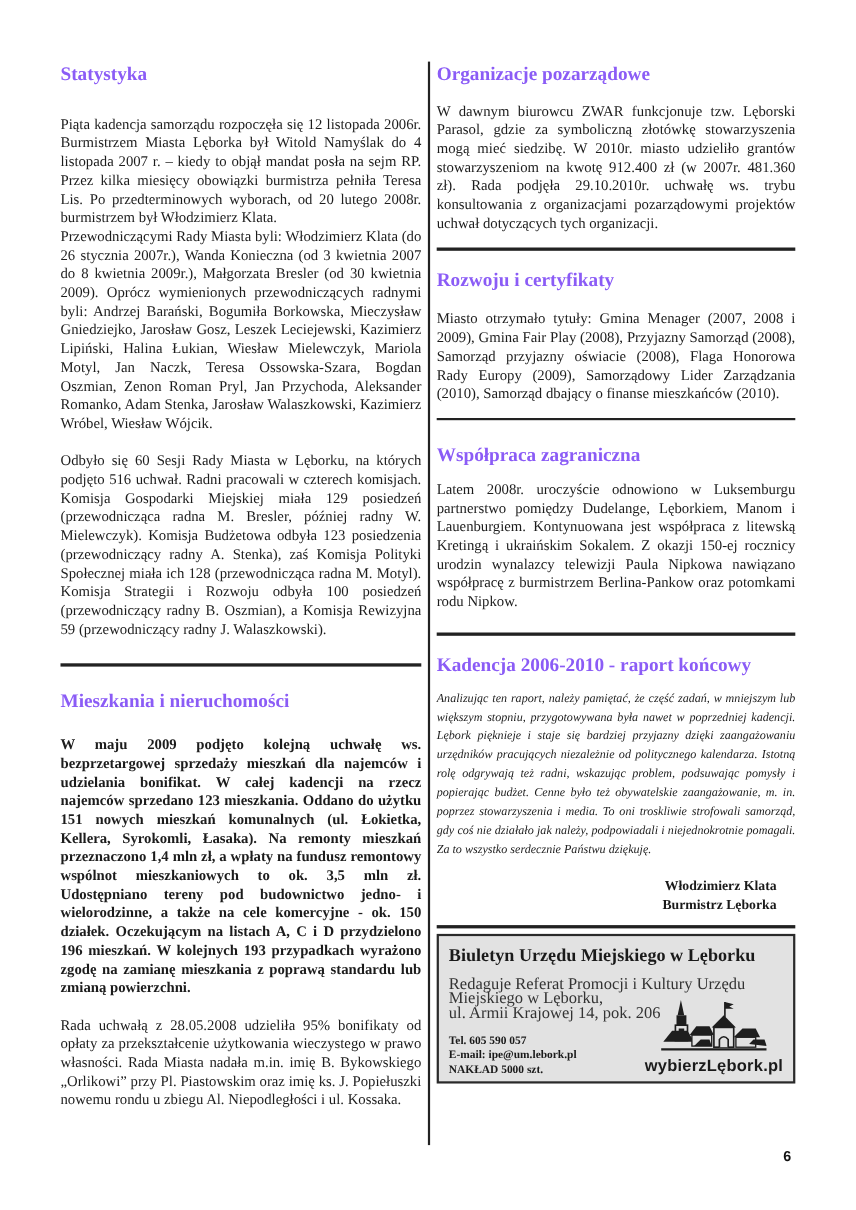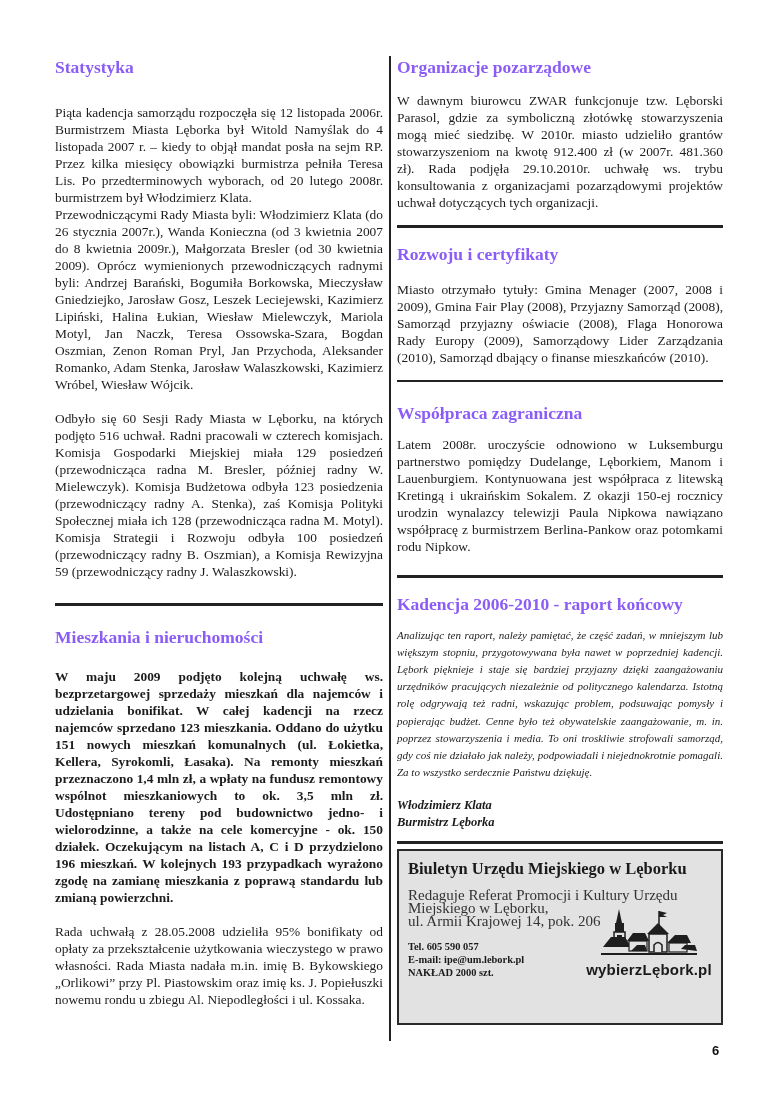--- a/index.html
+++ b/index.html
@@ -34,24 +34,24 @@
   #sec-org .p1 { margin-top: 14px; }
   #r-hr1 { margin-top: 14px; }
   #sec-nag h2 { margin-top: 15px; }
   #sec-nag .p1 { margin-top: 16px; }
   #r-hr2 { margin-top: 14px; }
   #sec-wsp h2 { margin-top: 20px; }
   #sec-wsp .p1 { margin-top: 12px; }
   #r-hr3 { margin-top: 20px; }
   #sec-kad h2 { margin-top: 15px; }
   #sec-kad .p1 { margin-top: 12px; font-style: italic; font-size: 11px; line-height: 17.2px; }
-  .signature { margin-top: 16px; padding-right: 17px; font-style: italic; font-weight: bold; font-size: 12.5px; line-height: 17px; }
+  .signature { margin-top: 16px; text-align: right; padding-right: 17px; font-weight: bold; font-size: 12.5px; line-height: 17px; }
   #r-hr4 { margin-top: 10px; }
 
-  .bulletin { margin-top: 5px; border: 2px solid #2a2a2a; background: #e2e2e2; height: 176px; position: relative; padding: 8px 9px; }
+  .bulletin { margin-top: 5px; border: 2px solid #2a2a2a; background: #e2e2e2; height: 136px; position: relative; padding: 8px 9px; }
   .bulletin-title { font-weight: bold; font-size: 16.5px; color: #1a1a1a; white-space: nowrap; }
   .bulletin-desc { margin-top: 10px; font-size: 15px; line-height: 13px; color: #333; }
   .bulletin-contact { margin-top: 12px; font-weight: bold; font-size: 10.4px; line-height: 13px; color: #1a1a1a; }
   .logo { position: absolute; left: 180px; top: 56px; width: 140px; height: 76px; }
   .logo svg { position: absolute; left: 22px; top: 0; }
   .logo-text { position: absolute; left: 0; top: 54px; width: 140px; text-align: center; font-family: "Liberation Sans", "DejaVu Sans", sans-serif; font-weight: bold; font-size: 15px; color: #1a1a1a; letter-spacing: 0.2px; }
 
   .page-number { position: absolute; left: 712px; top: 1043px; font-family: "Liberation Sans", "DejaVu Sans", sans-serif; font-weight: bold; font-size: 13px; color: #111; }
 </style>
 </head>
@@ -107,21 +107,21 @@
 
   <div class="bulletin">
     <div class="bulletin-title">Biuletyn Urzędu Miejskiego w Lęborku</div>
     <div class="bulletin-desc">
       <div>Redaguje Referat Promocji i Kultury Urzędu Miejskiego w Lęborku,</div>
       <div>ul. Armii Krajowej 14, pok. 206</div>
     </div>
     <div class="bulletin-contact">
       <div>Tel. 605 590 057</div>
       <div>E-mail: ipe@um.lebork.pl</div>
-      <div>NAKŁAD 2000 szt.</div>
+      <div>NAKŁAD 5000 szt.</div>
     </div>
     <div class="logo">
       <svg width="96" height="52" viewBox="0 0 96 52">
         <g fill="#1e1e1e" stroke="#1e1e1e">
 
           <polygon points="18,2 21,16 15,16" stroke-width="0"></polygon>
           <rect x="14" y="16" width="9" height="9" stroke-width="0"></rect>
           <rect x="13" y="25" width="11" height="14" fill="#e2e2e2" stroke-width="1.5"></rect>
           <rect x="16" y="28" width="5" height="4" stroke-width="0"></rect>
 

